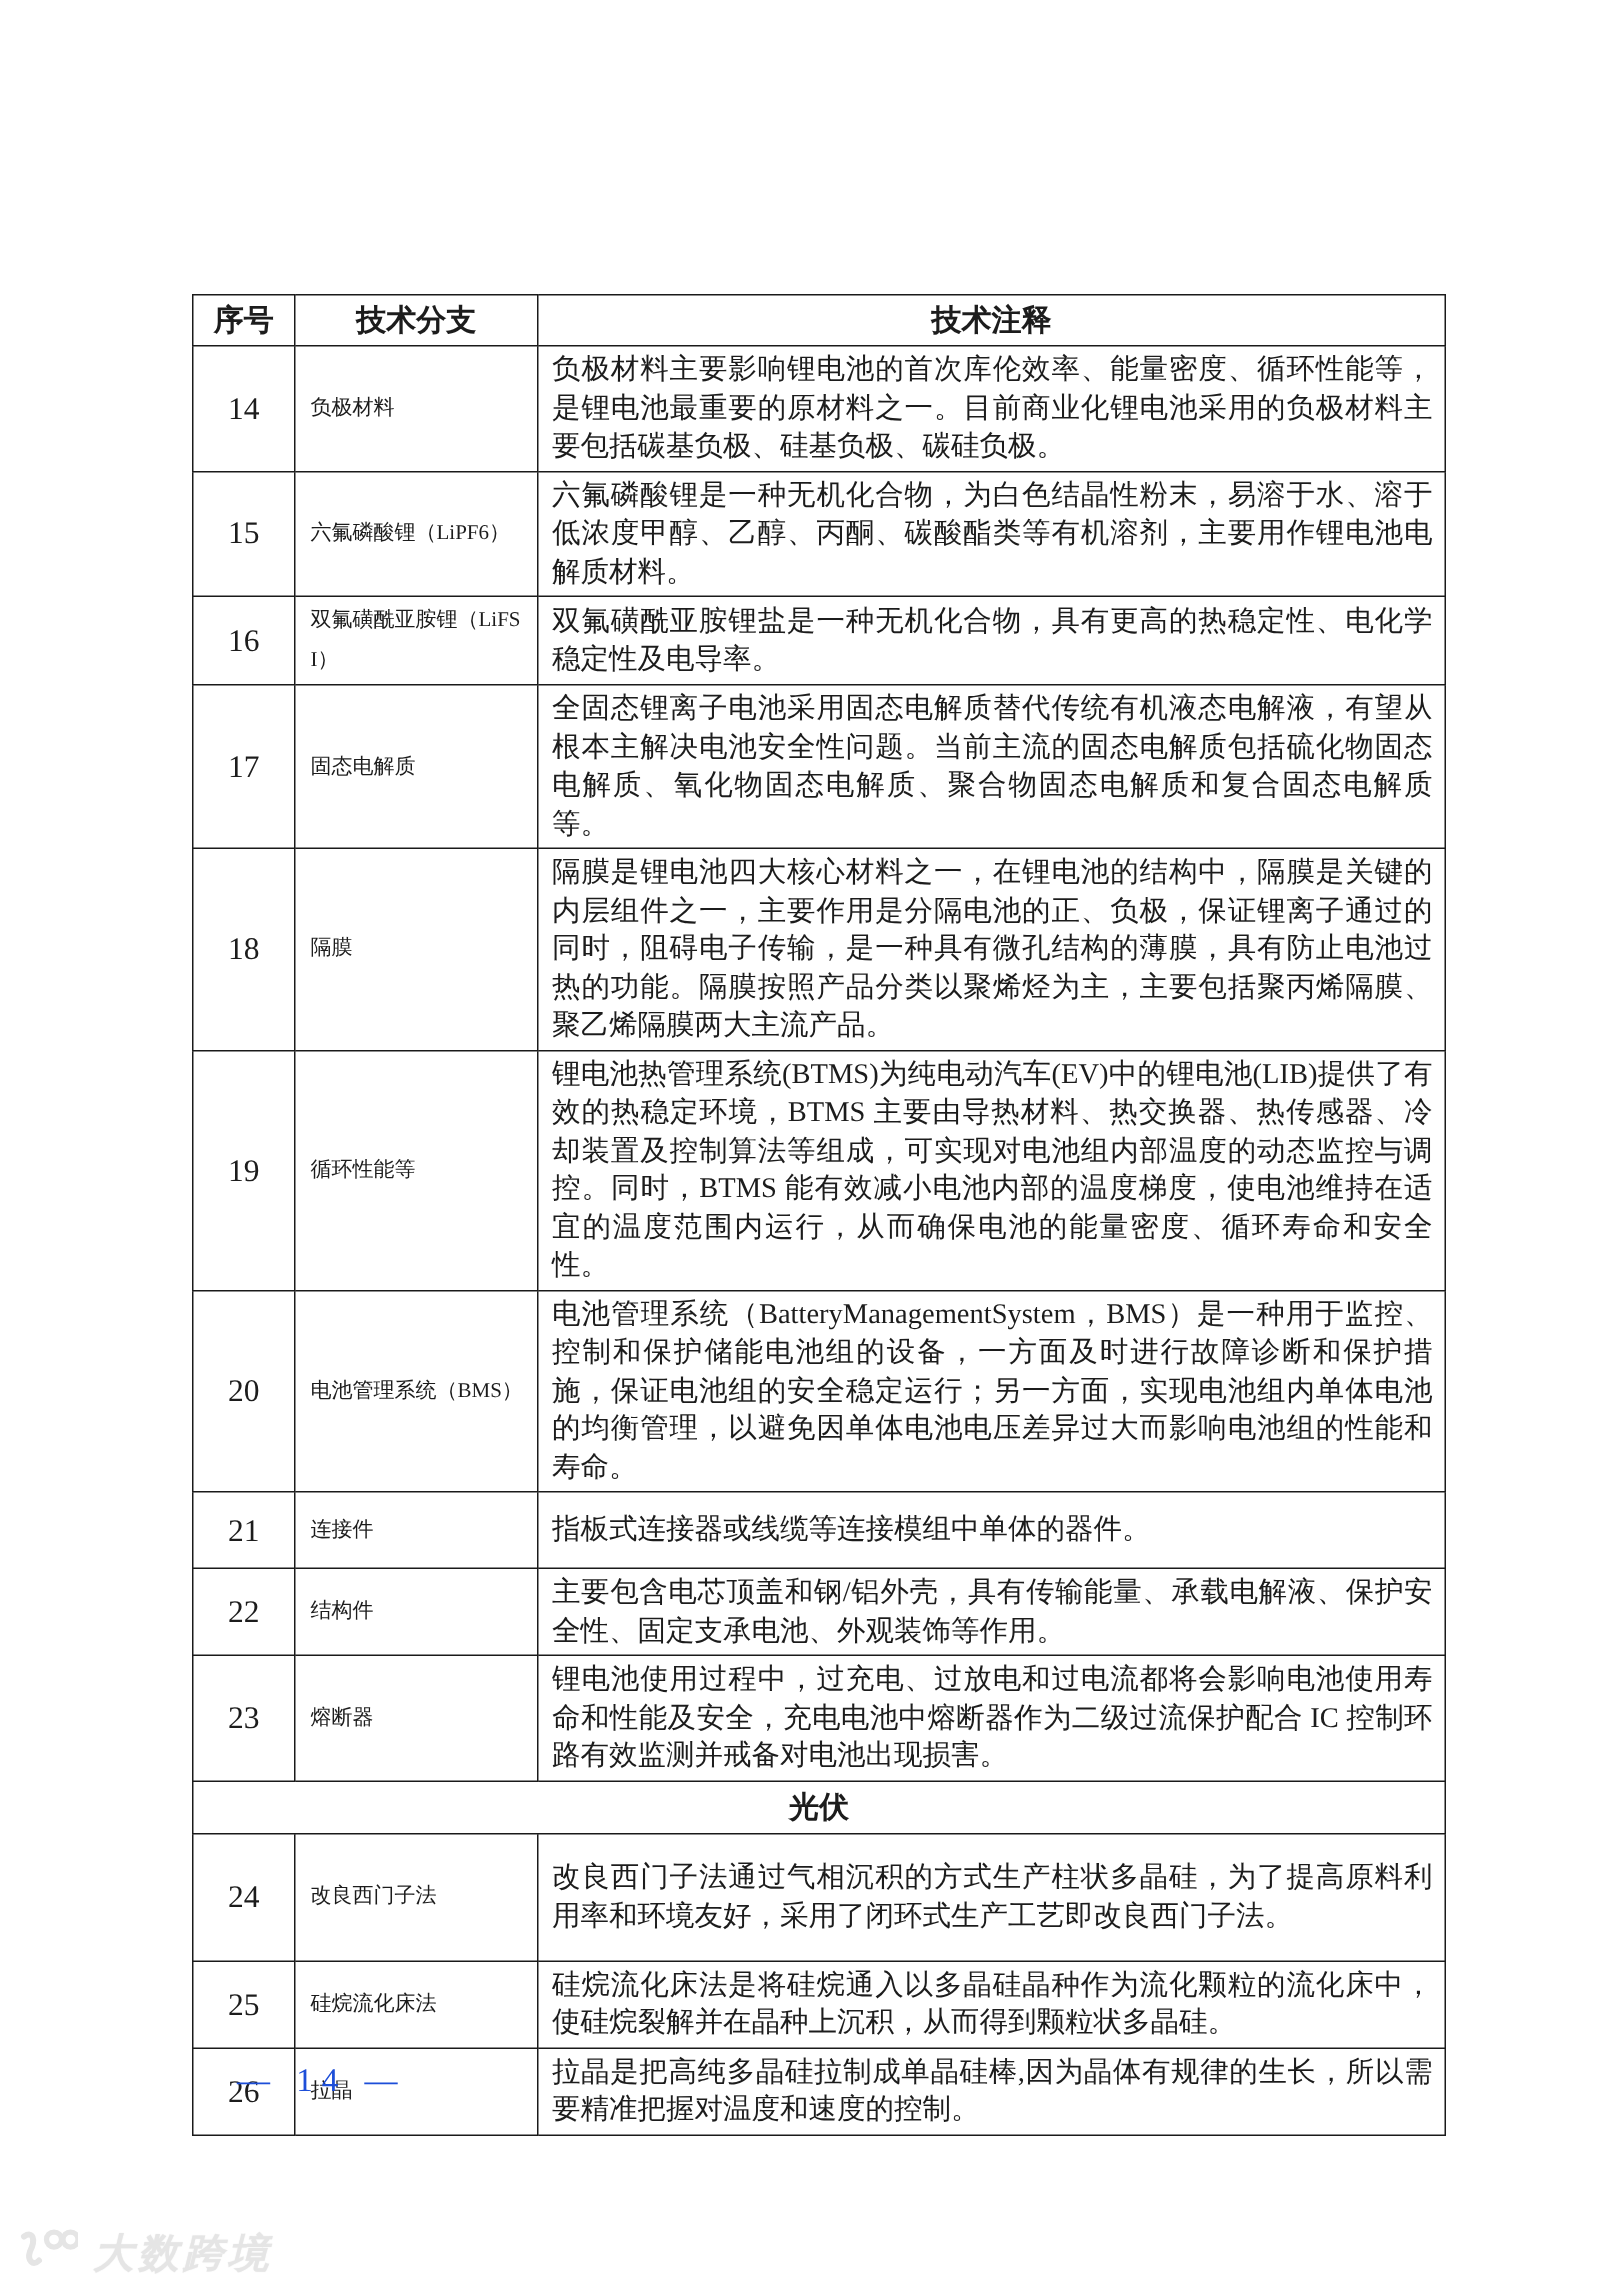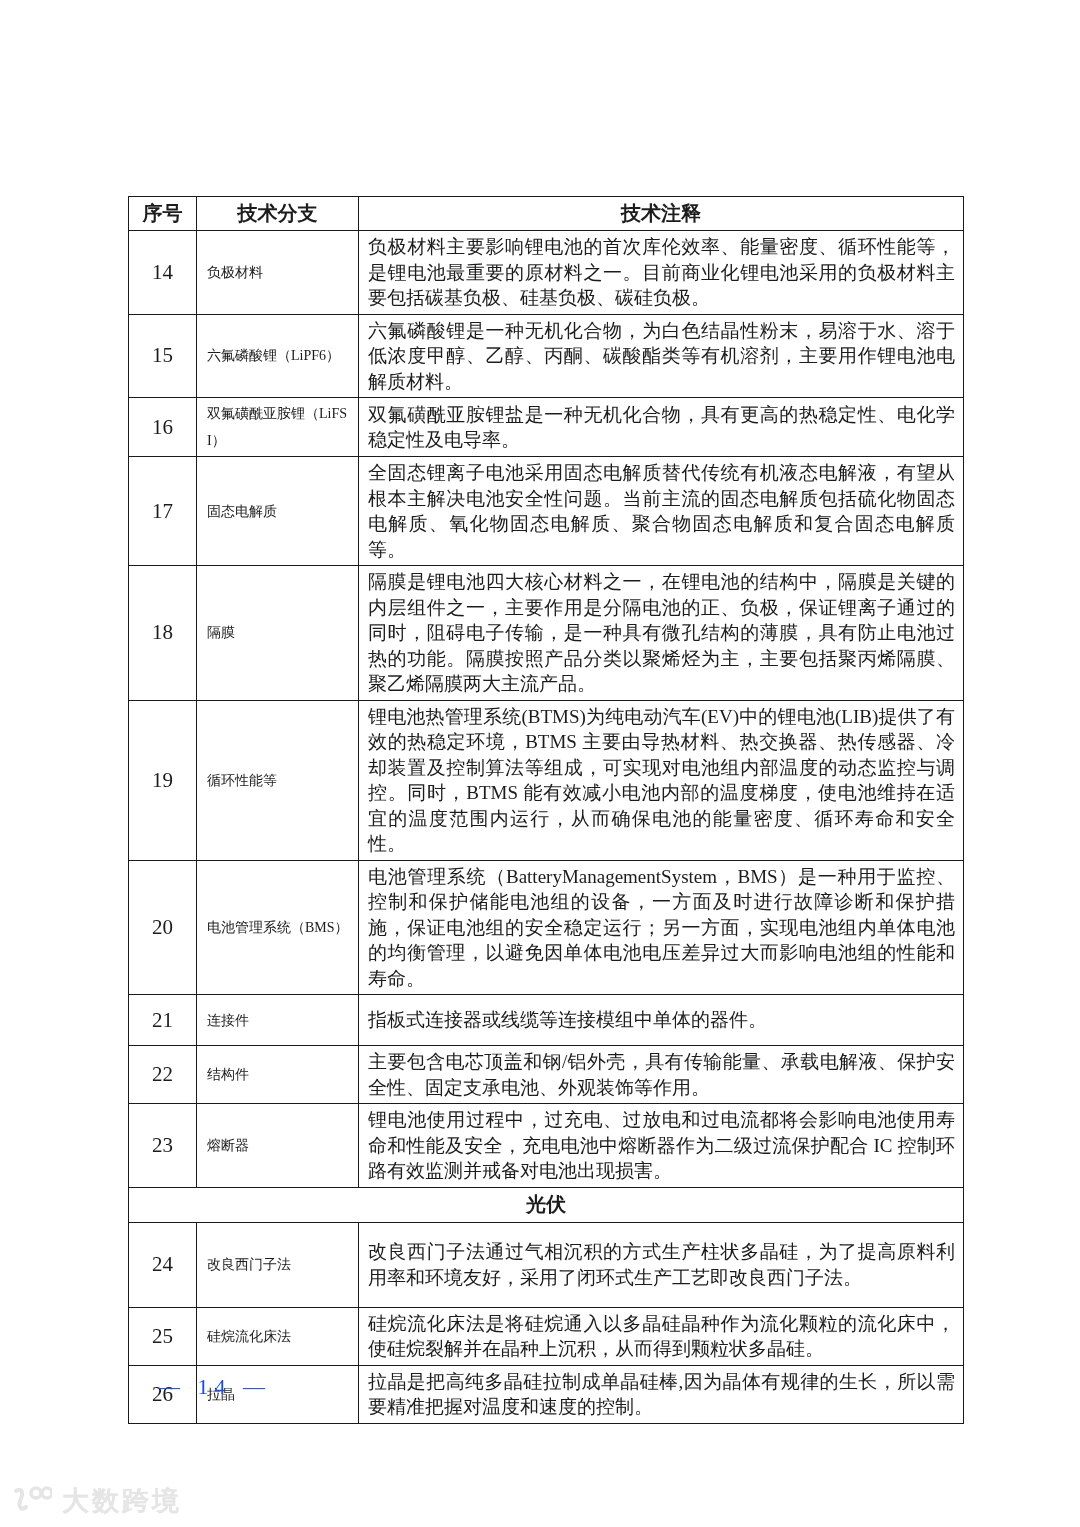--- a/index.html
+++ b/index.html
@@ -96,20 +96,21 @@
   }
   .watermark {
     position: absolute;
     left: 12px;
     top: 1483px;
     display: flex;
     align-items: center;
     gap: 10px;
     color: #e5e5e5;
     user-select: none;
+    font-style: italic;
   }
   .wm-logo { display: inline-block; }
   .wm-text {
     font-family: "Liberation Sans", "DejaVu Sans", sans-serif;
     font-weight: bold;
     font-size: 27px;
     letter-spacing: 3px;
     color: #e5e5e5;
     text-shadow: 0 0 1px #eeeeee;
   }

